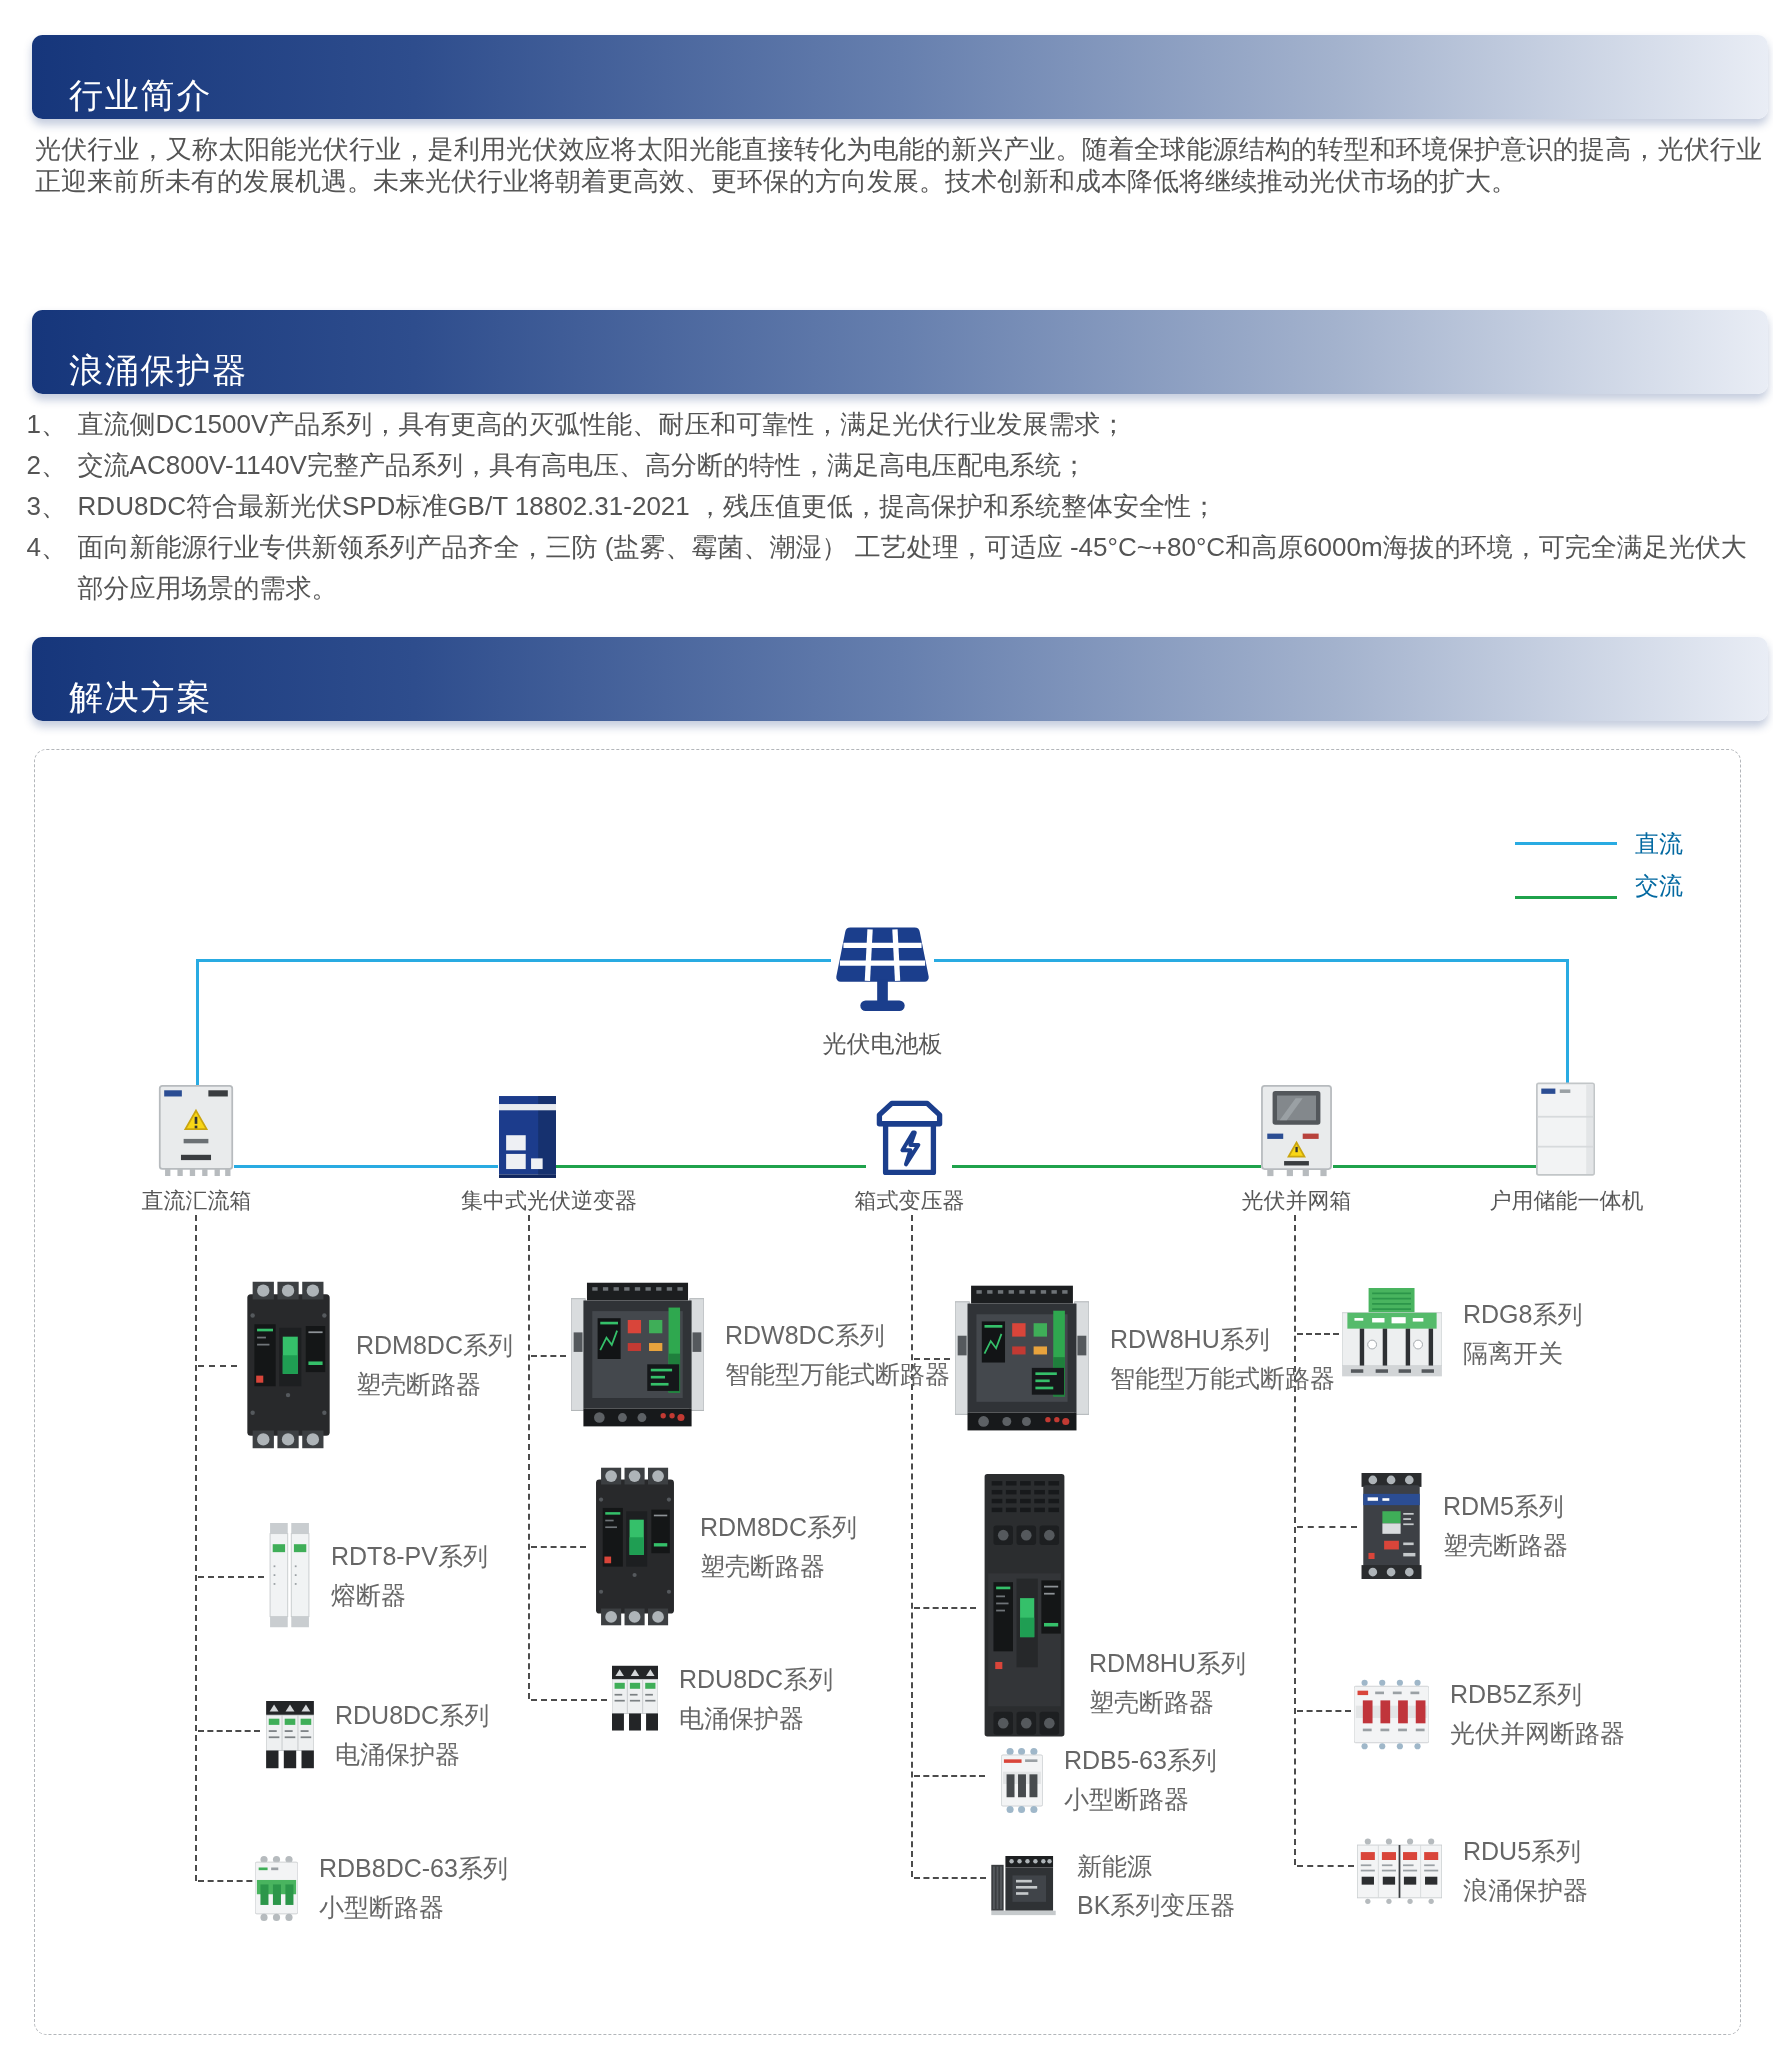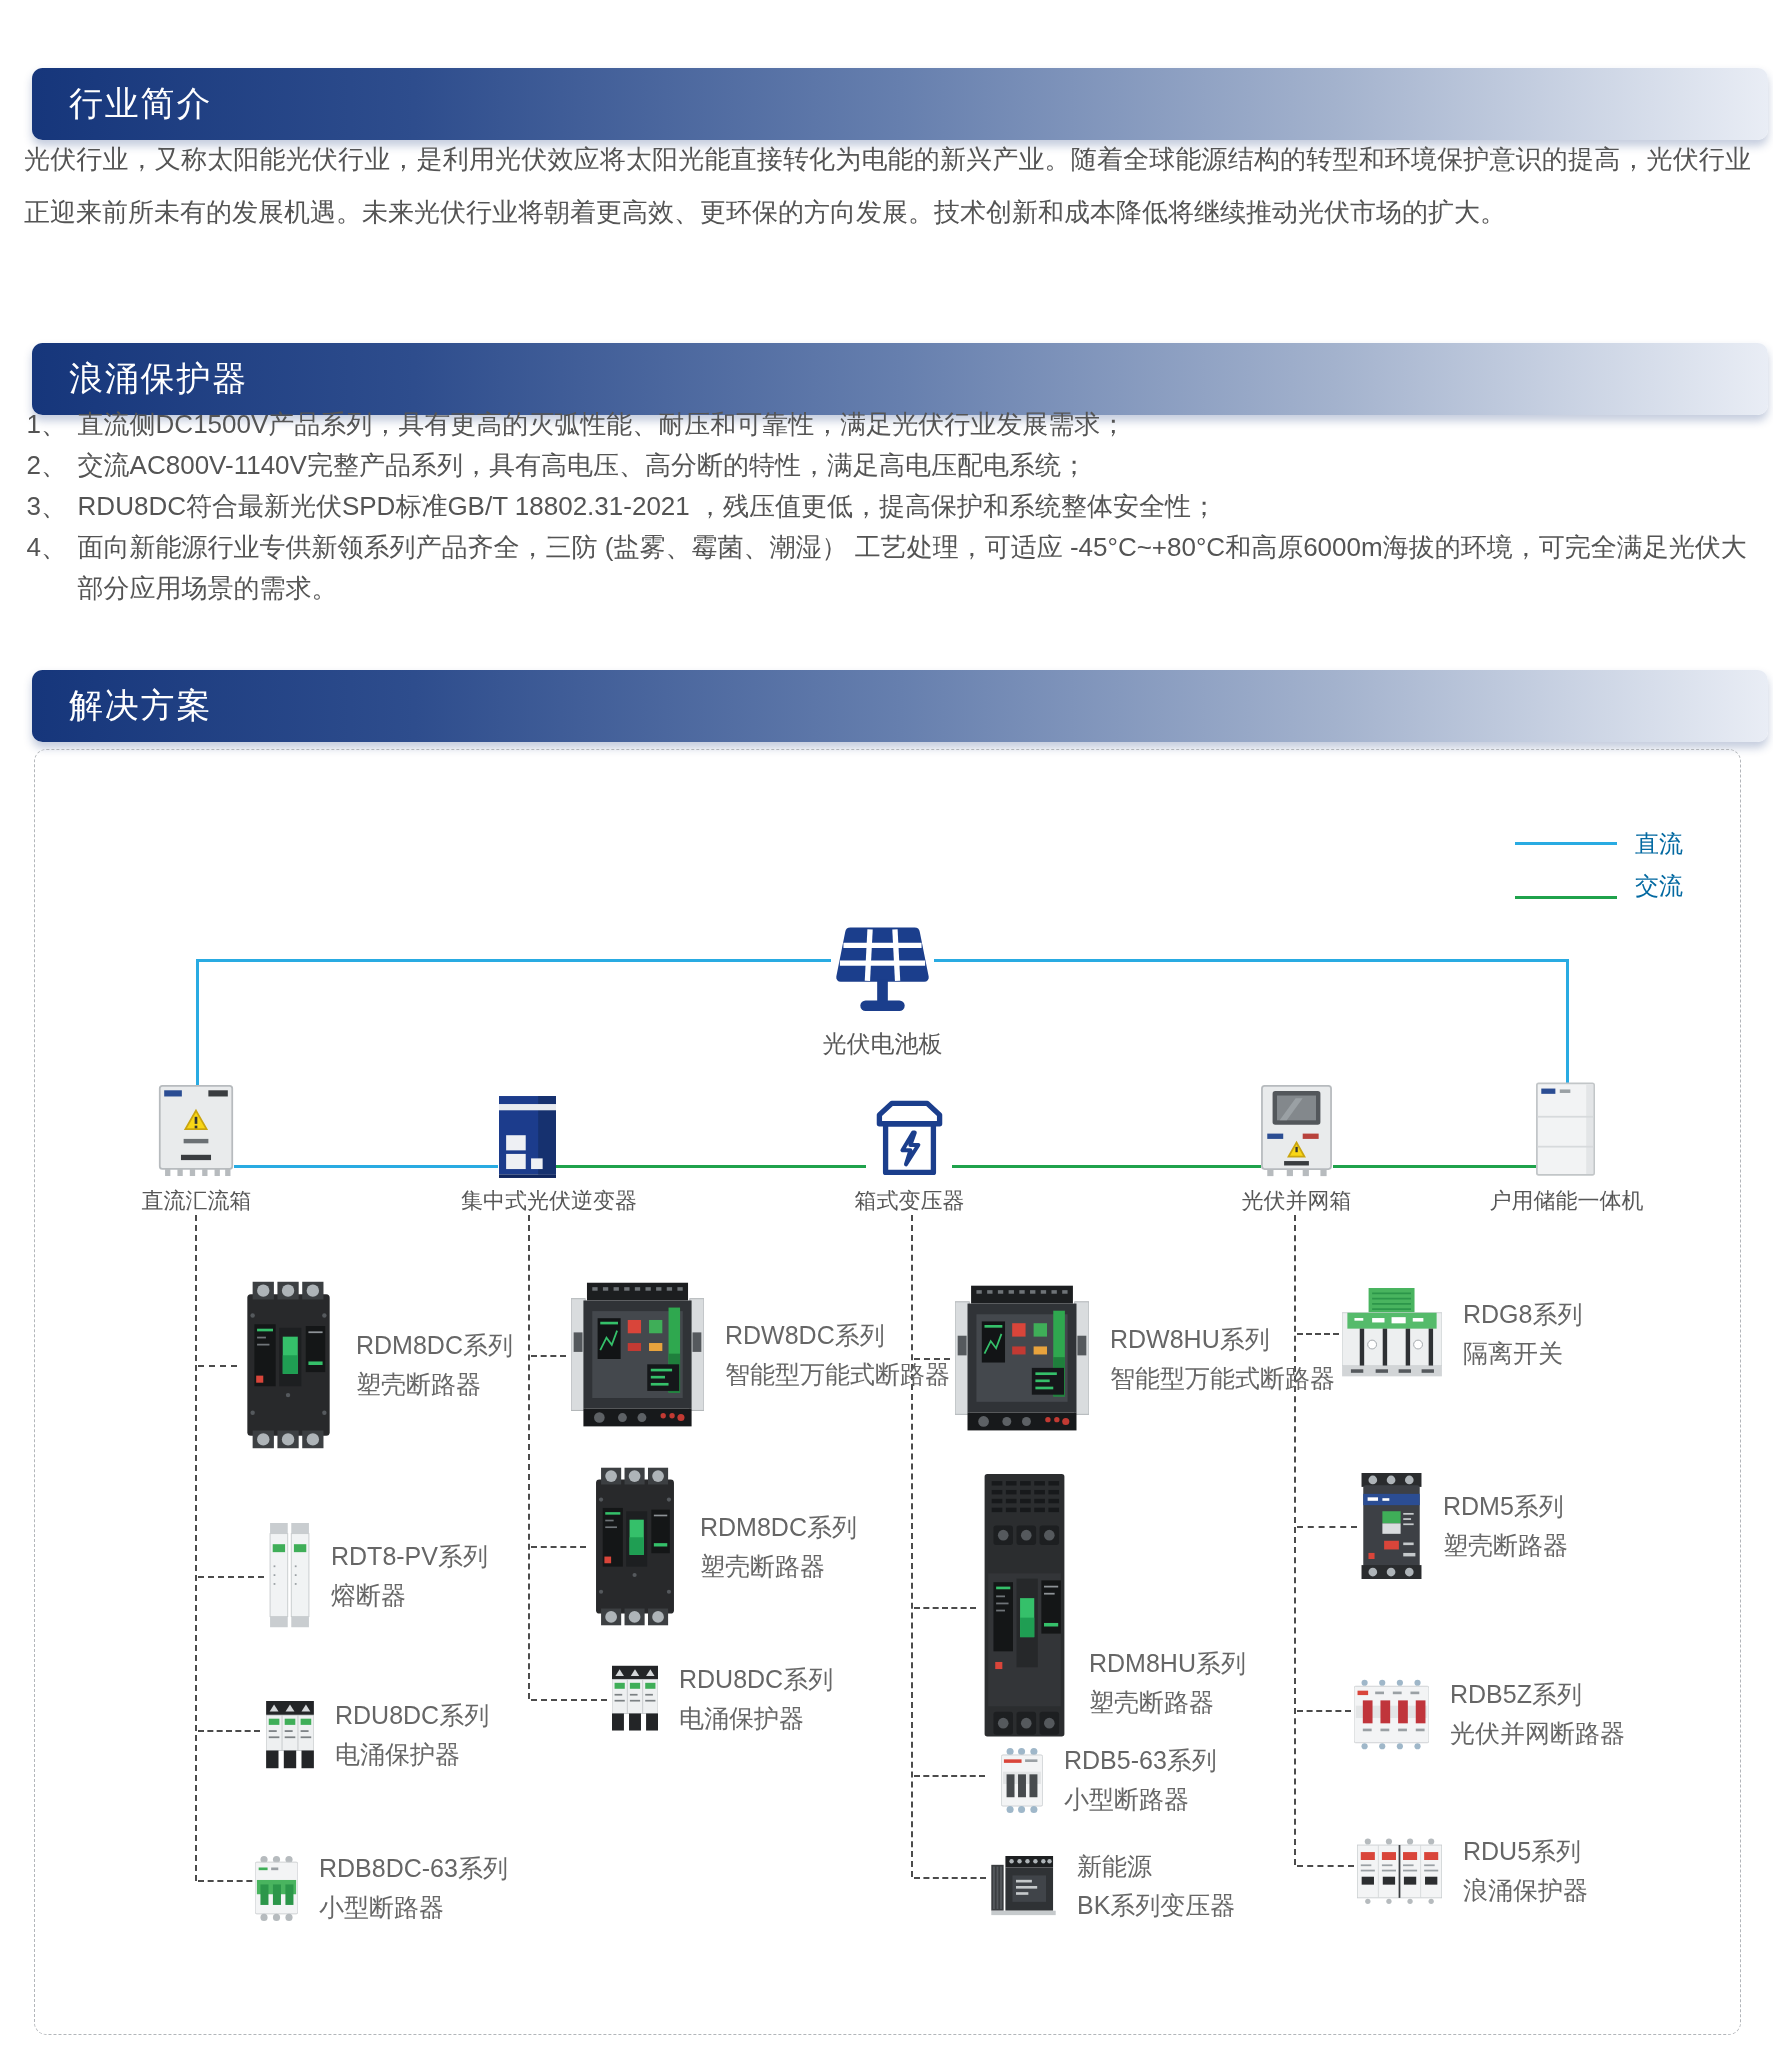--- a/index.html
+++ b/index.html
@@ -1,27 +1,27 @@
 <!DOCTYPE html>
 <html style="font-size:14px"><head>
 <meta charset="utf-8">
 <style>
   html,body{margin:0;padding:0;}
   body{
     width:1773px;height:2069px;position:relative;background:#ffffff;
     font-family:"Liberation Sans","DejaVu Sans",sans-serif;color:#545454;
   }
   .bar{
-    position:absolute;left:32px;right:5.3px;height:72px;
+    position:absolute;left:32px;right:5.3px;height:84px;
     background:linear-gradient(to right,#16367b 0%,#2e4d8d 22%,#667fae 50%,#a3b2cd 75%,#e9edf5 100%);
     border-radius:10.6px;box-shadow:0 5.3px 8.9px rgba(23,55,124,0.25);
-    display:flex;align-items:center;padding-left:37px;box-sizing:border-box;margin-top:33px;
+    display:flex;align-items:flex-end;padding-left:37px;box-sizing:border-box;
   }
   .bar span{color:#ffffff;font-size:34px;letter-spacing:1.8px;font-weight:500;}
-  .para{position:absolute;left:24px;width:1727px;font-size:26px;line-height:53px;color:#545454;text-align:justify;}
+  .para{position:absolute;left:35px;width:1727px;font-size:26px;line-height:32px;color:#545454;text-align:justify;}
   .list{position:absolute;left:26.6px;width:1729px;font-size:26px;line-height:41px;color:#545454;}
   .item{display:flex;}
   .item .num{flex:0 0 51px;}
   .item .txt{flex:1;}
   .board{
     position:absolute;left:34px;top:749px;width:1707px;height:1286px;
     border:1.8px dashed #b3b6ba;border-radius:12.4px;box-sizing:border-box;
   }
   .abs{position:absolute;}
   .solid{position:absolute;height:2.7px;}

